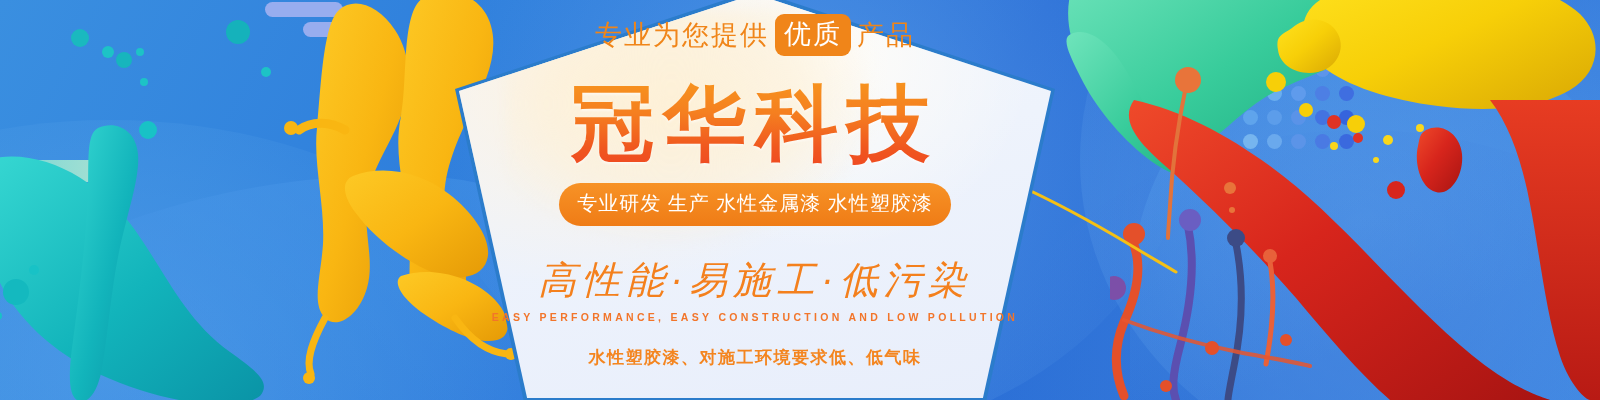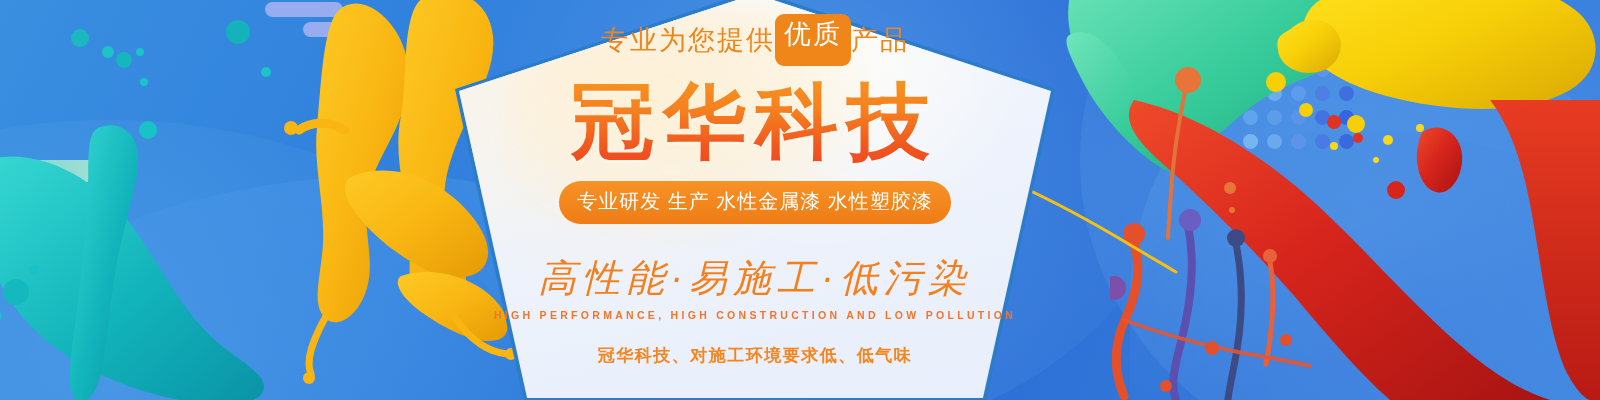--- a/index.html
+++ b/index.html
@@ -66,27 +66,27 @@
   .pent-face::after {
     content: ""; position: absolute; left: 8%; top: 4%; width: 62%; height: 58%;
     background: radial-gradient(ellipse at 45% 40%, rgba(253,240,214,.95) 0%, rgba(253,240,214,.55) 45%, rgba(253,240,214,0) 72%);
     filter: blur(6px);
   }
 
   
   #panel-content { position: absolute; left: 0; top: 0; width: 600px; height: 412px;
                    display: flex; flex-direction: column; align-items: center; }
 
-  #tagline { margin-top: 24px; display: flex; align-items: center; 
+  #tagline { margin-top: 24px; display: flex; align-items: center; gap: 6px;
              font-size: 27px; color: #f08519; letter-spacing: 2px; white-space: nowrap;
              font-family: "Liberation Sans", sans-serif; }
   #tagline .badge { background: #f08519; color: #fff; border-radius: 9px;
-                    padding: 2px 9px 14px; letter-spacing: 2px; }
-
-  #brand-title { margin-top: 12px; font-size: 83px; font-weight: bold; letter-spacing: 9px;
+                    padding: 2px 9px 4px; letter-spacing: 2px; }
+
+  #brand-title { margin-top: 24px; font-size: 83px; font-weight: bold; letter-spacing: 9px;
                  white-space: nowrap; line-height: 1.05;
                  background: linear-gradient(180deg, #f7941e 0%, #f57f20 38%, #f0571f 78%, #ef4a22 100%);
                  -webkit-background-clip: text; background-clip: text; color: transparent;
                  filter: drop-shadow(0 2px 1px rgba(255,255,255,.55)); }
 
   #services-pill { margin-top: 16px; background: linear-gradient(180deg,#f79226,#ef7c16);
                    border-radius: 22px; padding: 7px 18px 9px;
                    color: #fff; font-size: 20px; letter-spacing: 1px; white-space: nowrap; }
 
   #slogan { margin-top: 29px; font-size: 38px; color: #f4801d; letter-spacing: 6px;
@@ -291,18 +291,18 @@
         <span>专业为您提供</span>
         <span class="badge">优质</span>
         <span>产品</span>
       </div>
 
       <div id="brand-title">冠华科技</div>
 
       <div id="services-pill">专业研发 生产 水性金属漆 水性塑胶漆</div>
 
       <div id="slogan">高性能·易施工·低污染</div>
-      <div id="slogan-en">HIGH PERFORMANCE, HIGH CONSTRUCTION AND LOW POLLUTION</div>
-      <div id="footnote">冠华科技、对施工环境要求低、低气味</div>
+      <div id="slogan-en">EASY PERFORMANCE, EASY CONSTRUCTION AND LOW POLLUTION</div>
+      <div id="footnote">水性塑胶漆、对施工环境要求低、低气味</div>
     </div>
   </div>
 
 </div>
 
 </body></html>

